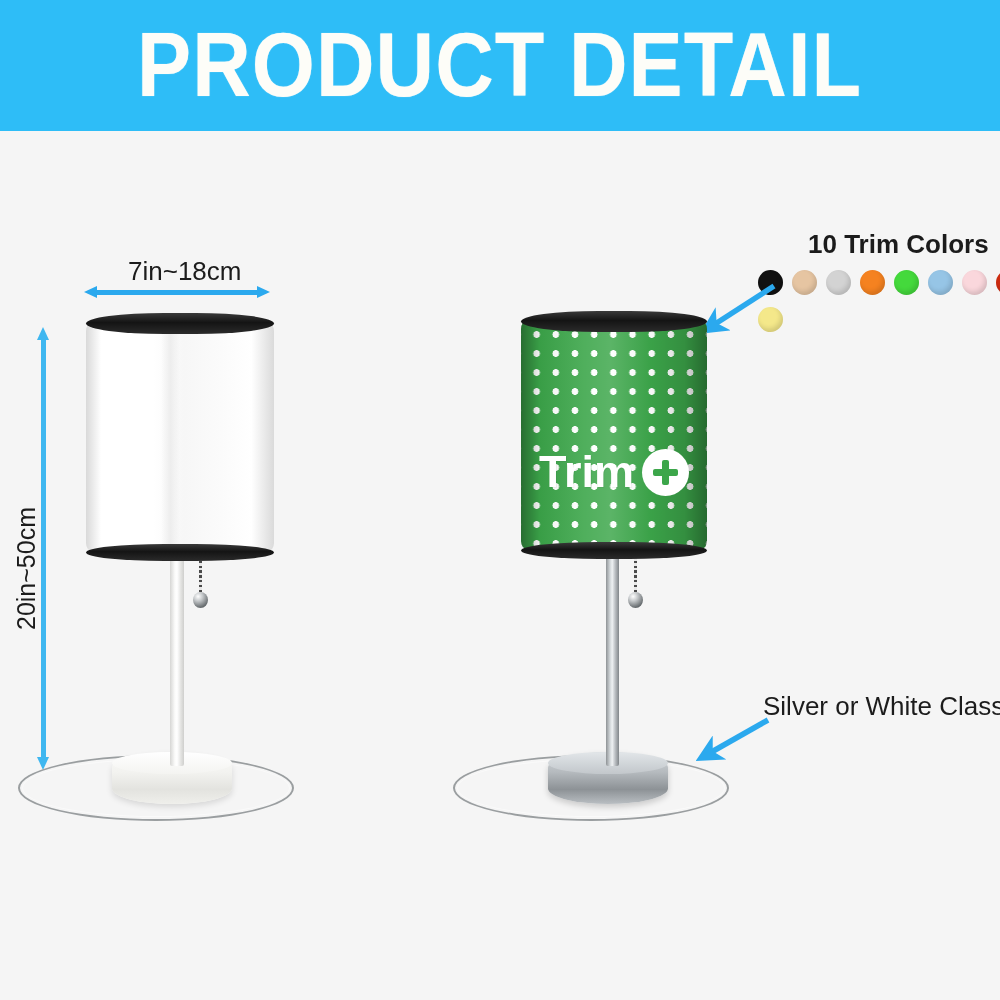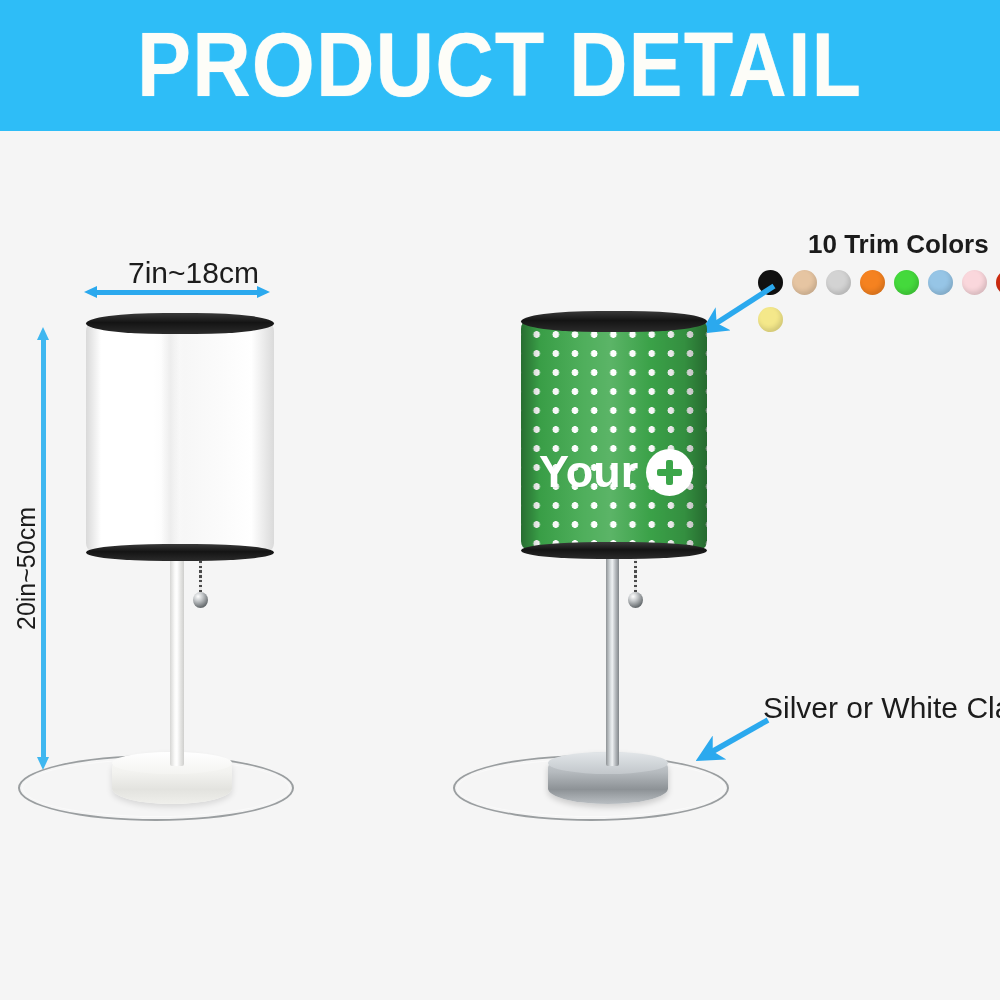--- a/index.html
+++ b/index.html
@@ -25,21 +25,21 @@
     transform:scaleX(1.04) scaleY(1.16);
     font-family:"Liberation Sans","DejaVu Sans",sans-serif;
     white-space:nowrap;
     text-shadow:0 0 1px rgba(255,255,255,.6);
   }
 
   
   .label{
     position:absolute;
     color:#1c1c1c;
-    font-size:30px;
+    font-size:26px;
     font-weight:500;
     white-space:nowrap;
     font-family:"Liberation Sans","DejaVu Sans",sans-serif;
   }
 
   
   .harrow{position:absolute;height:10px;}
   .harrow .bar{
     position:absolute;left:10px;right:10px;top:3px;height:5px;background:#2BA9EE;
   }
@@ -283,21 +283,21 @@
     <div class="pole pole-silver" style="left:606px;top:556px;width:13px;height:210px;"></div>
 
     <div class="chain" style="left:634px;top:556px;height:42px;"></div>
     <div class="chain-ball" style="left:628px;top:592px;"></div>
 
     <div class="shade" style="left:521px;top:311px;width:186px;height:248px;">
       <div class="body green-body">
         <div class="green-shade-shading"></div>
         <div class="design-text" style="left:18px;top:128px;font-size:45px;">
           <div class="design-line">
-            <span>Your</span>
+            <span>Trim</span>
             <span class="plus-badge"></span>
           </div>
         </div>
       </div>
       <div class="trim-top"></div>
       <div class="trim-bot"></div>
     </div>
   </div>
 
 </div>

